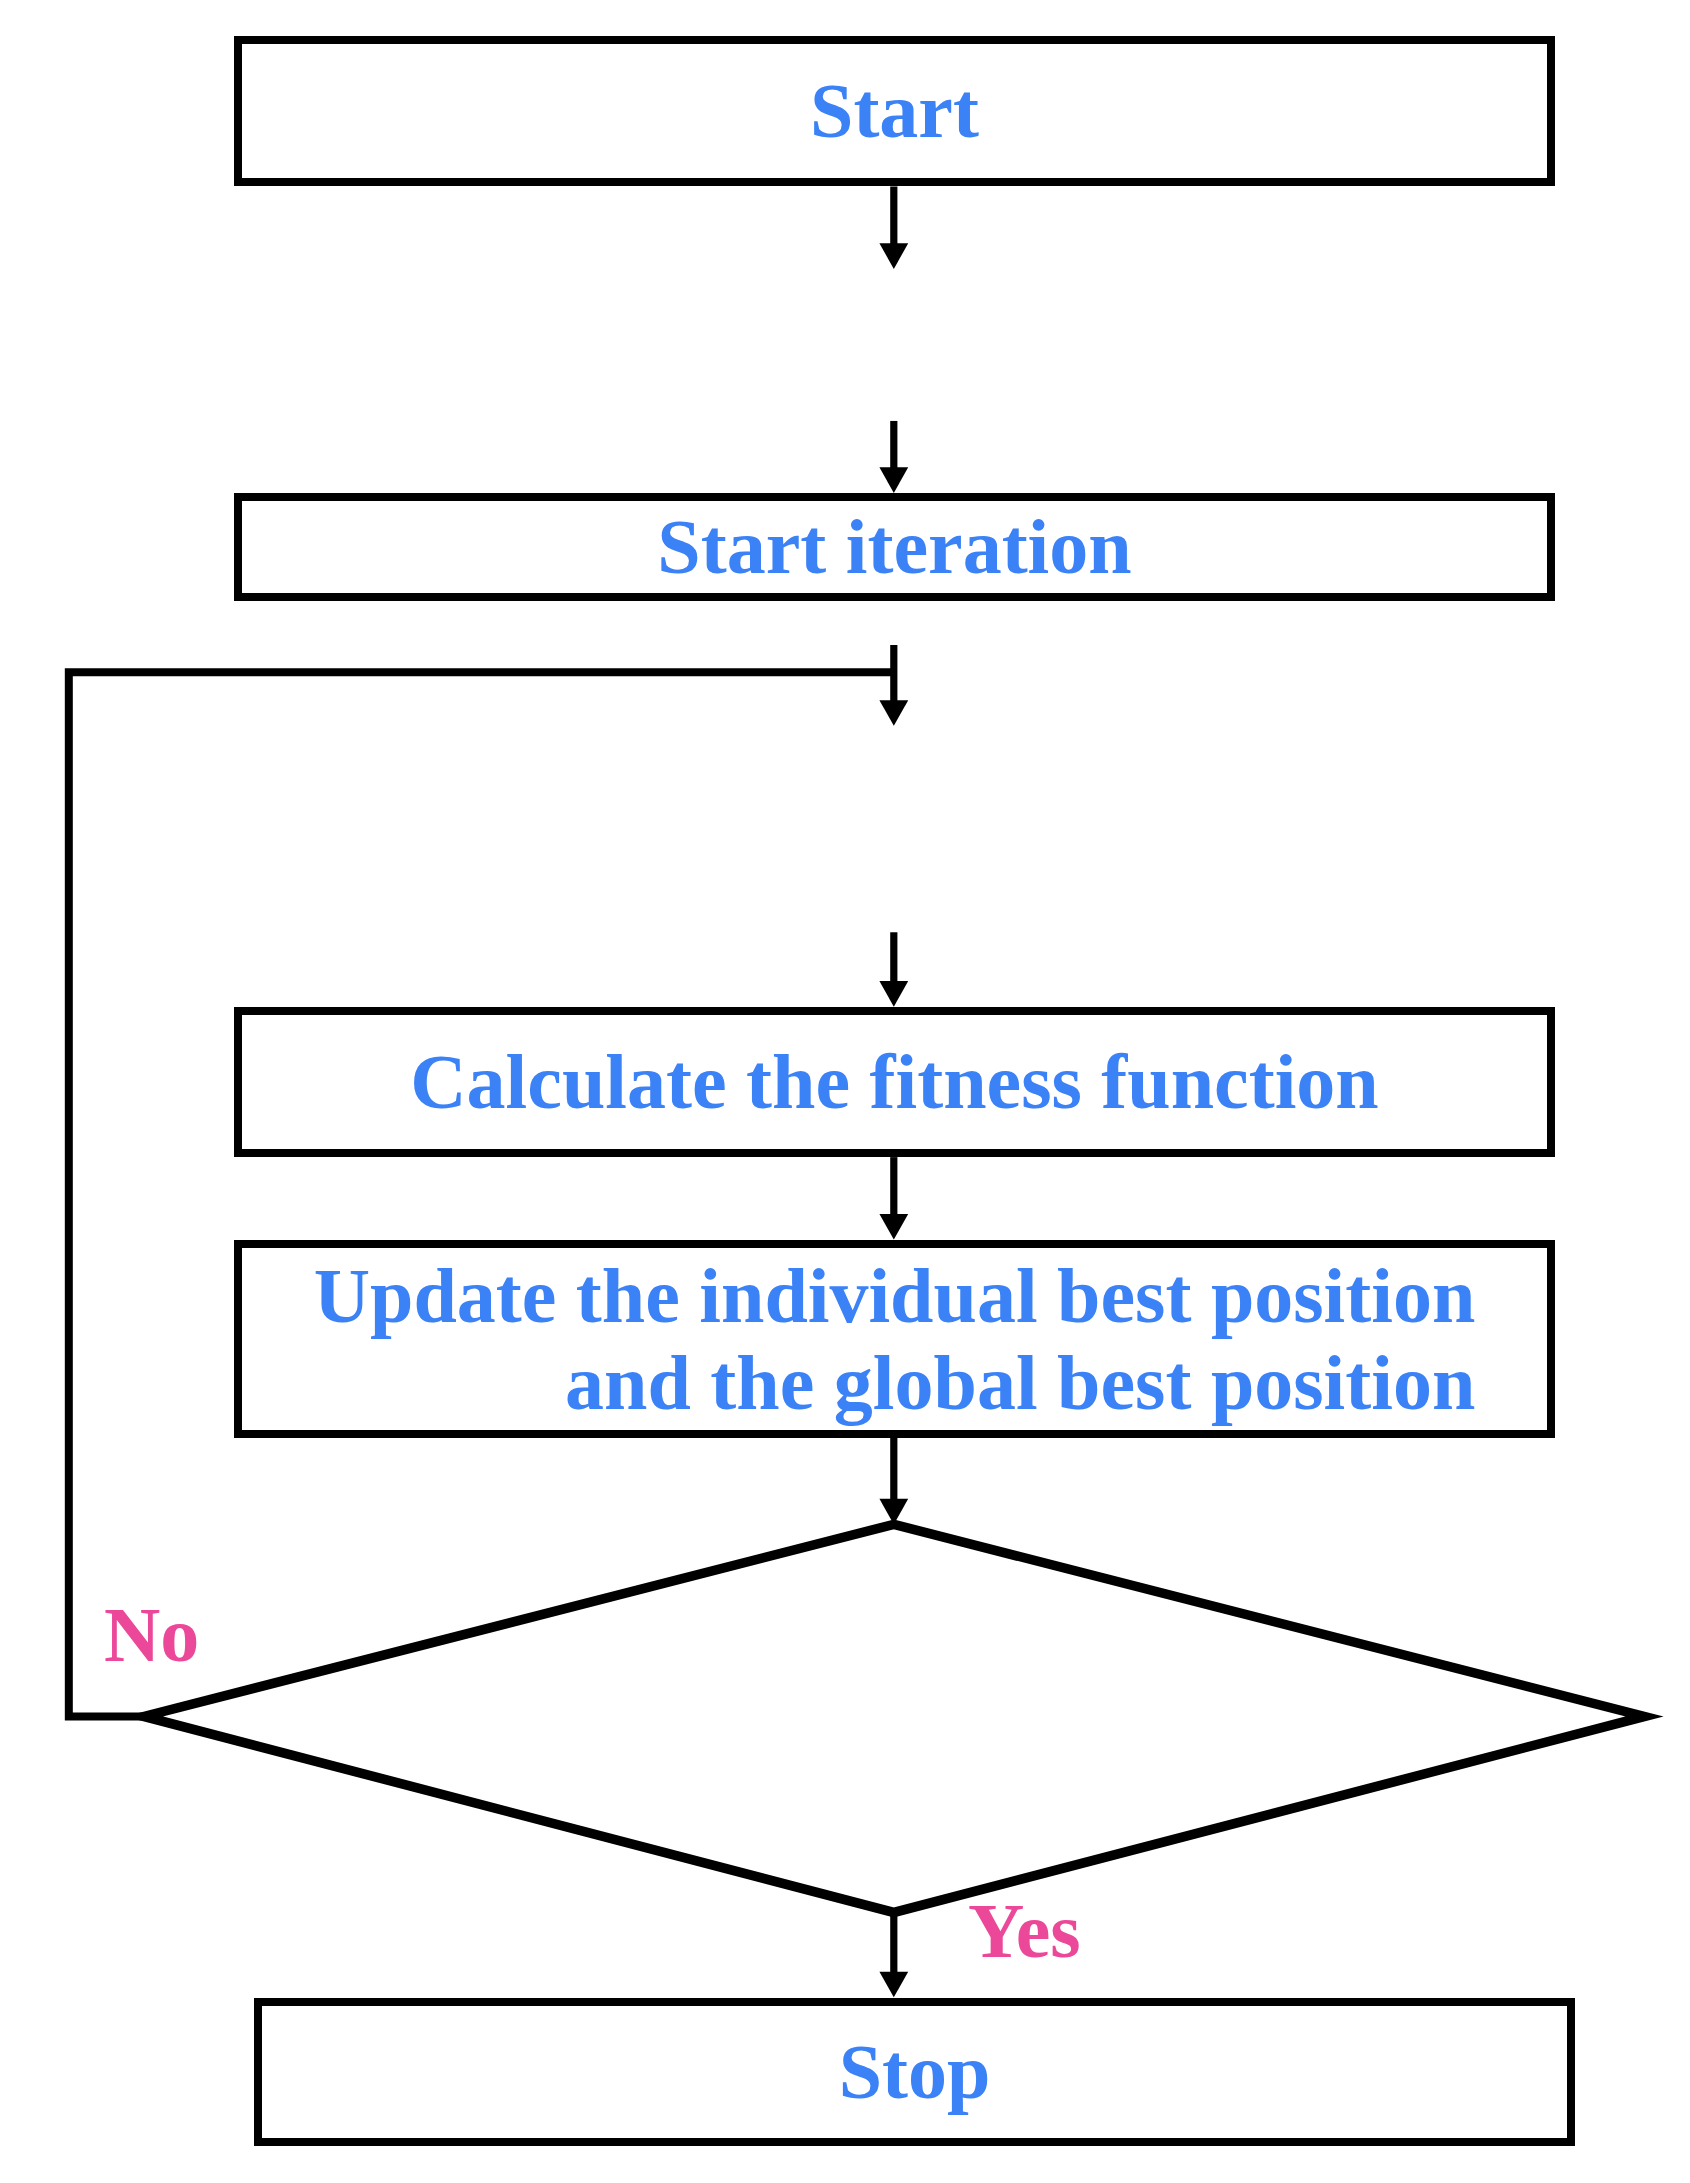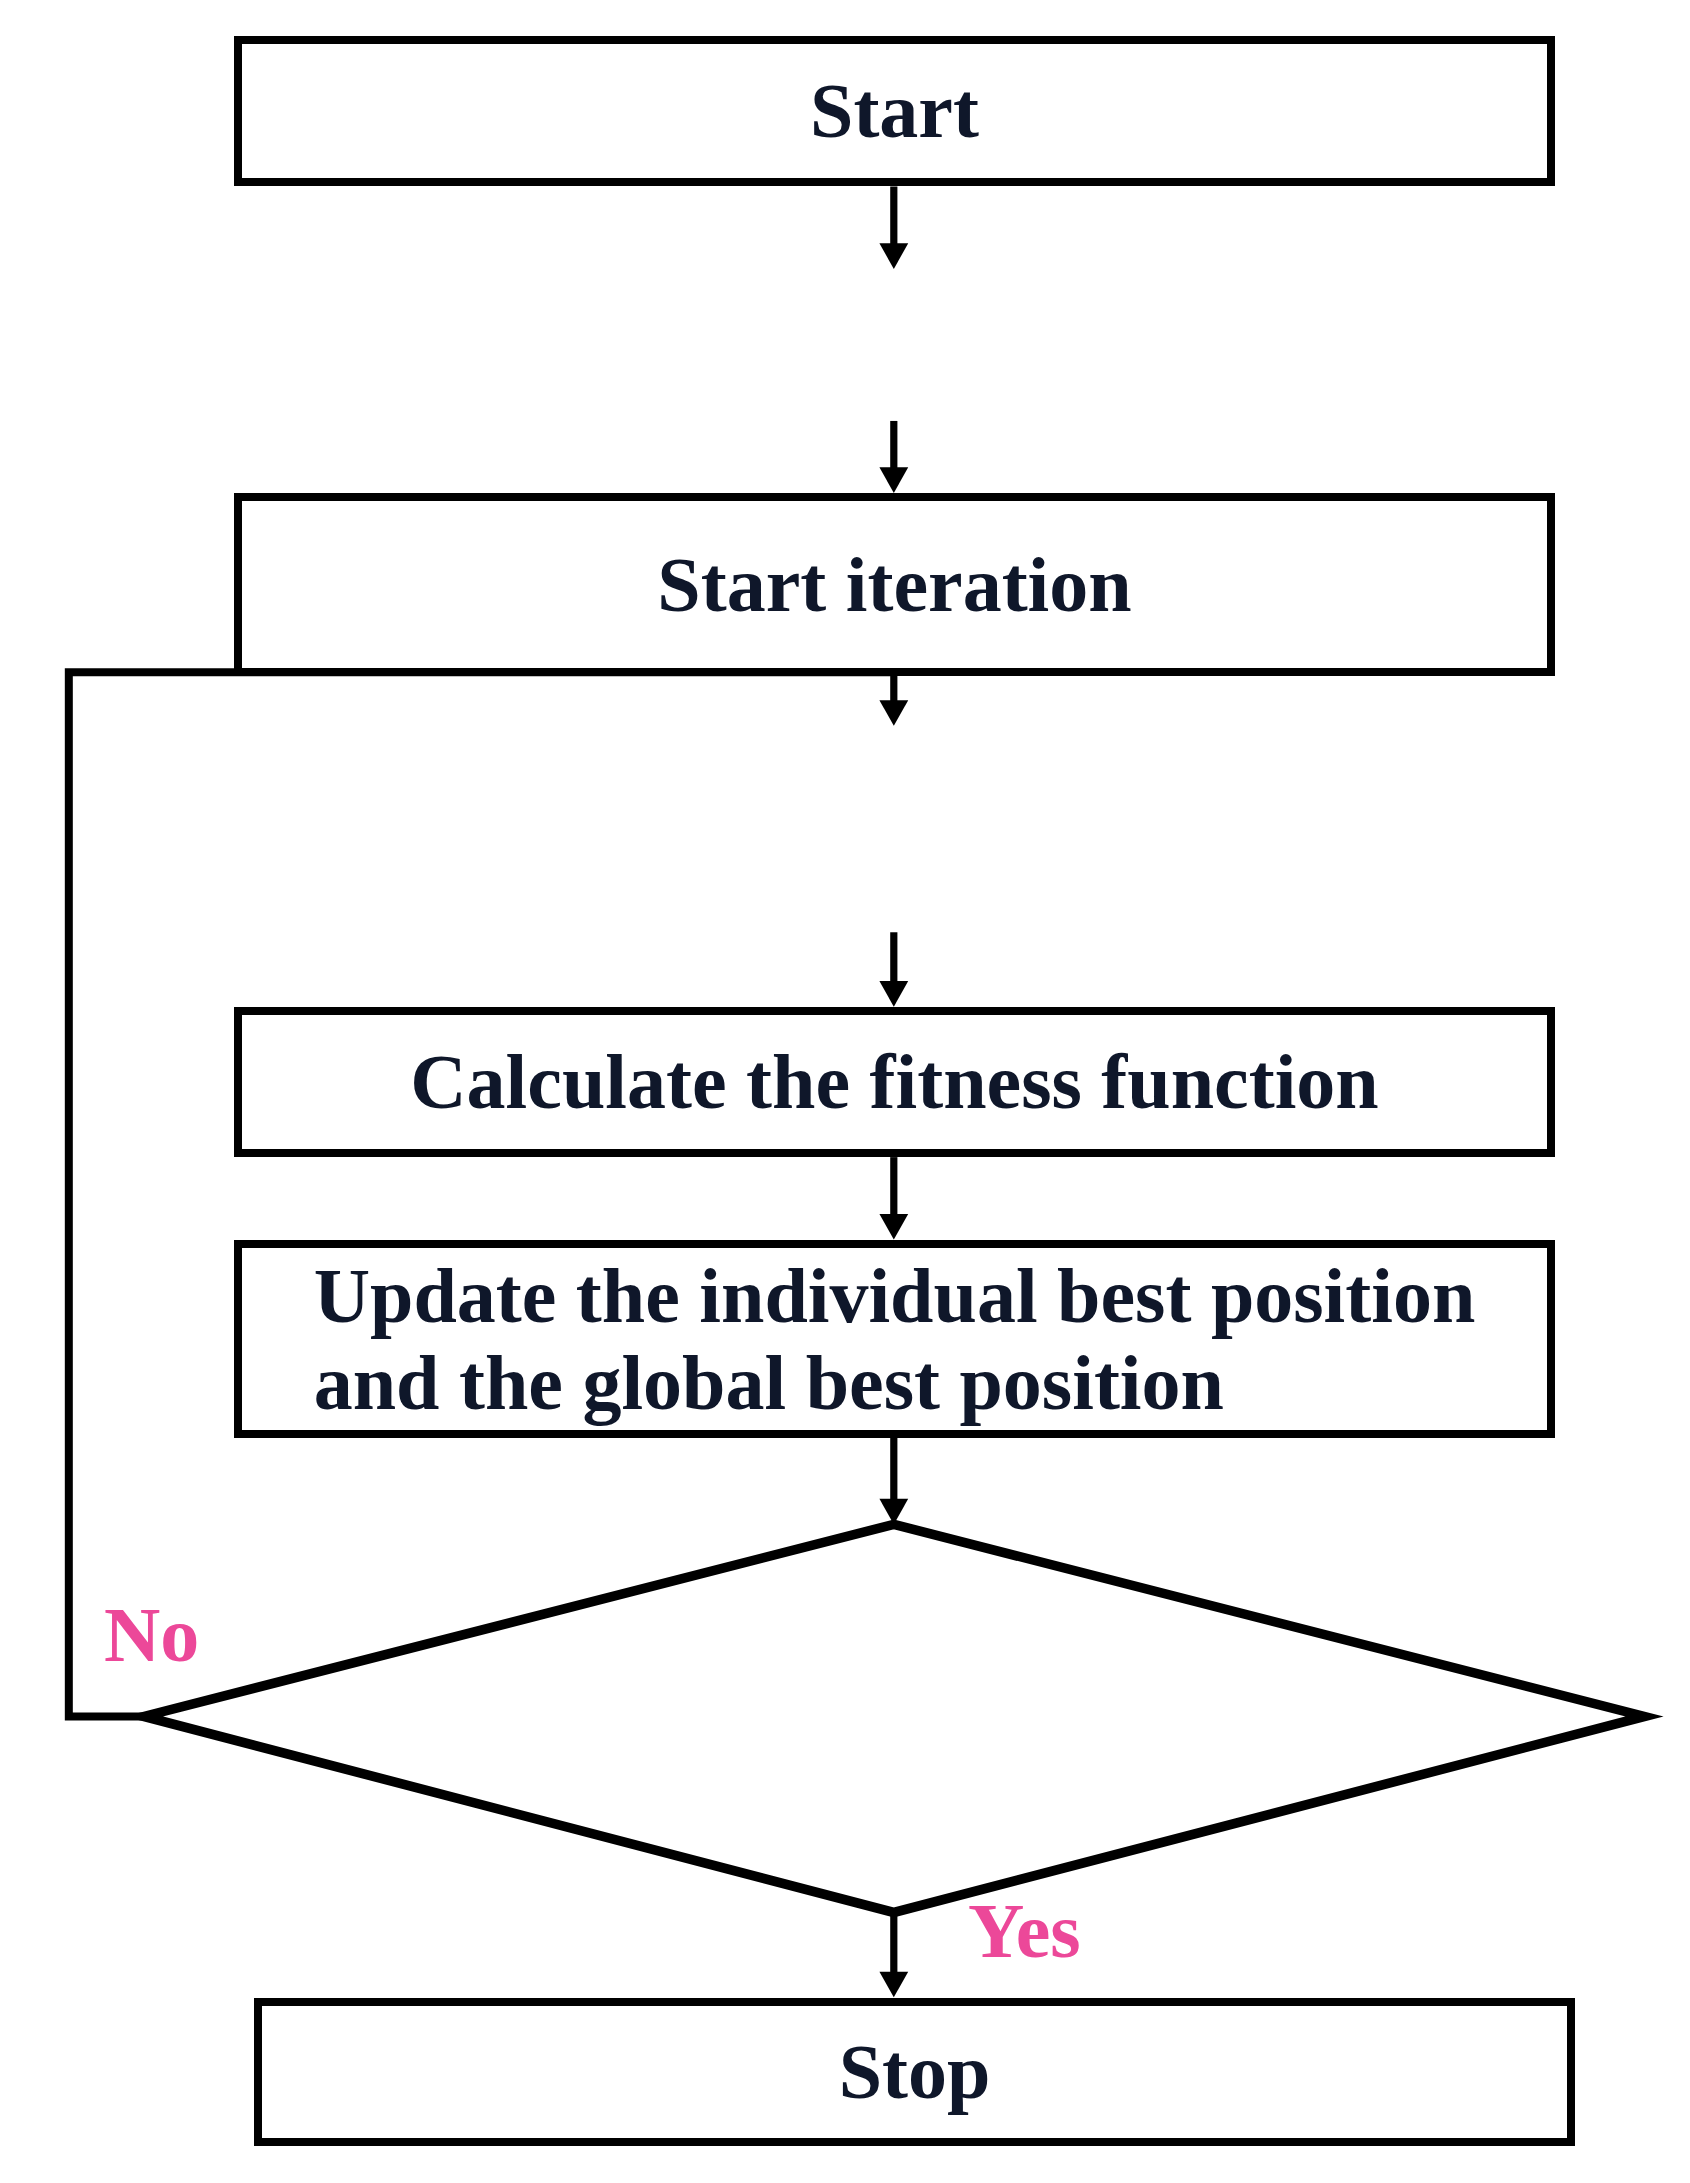--- a/index.html
+++ b/index.html
@@ -24,22 +24,22 @@
     box-sizing: border-box;
     background: #ffffff;
     display: flex;
     align-items: center;
     justify-content: center;
   }
   .node-label {
     font-weight: bold;
     font-size: 78px;
     line-height: 1.12;
-    color: #0f172a;
-    text-align: left;
+    color: #3b82f6;
+    text-align: right;
     white-space: pre-line;
   }
   .diamond-label-wrap {
     position: absolute;
     left: 494px;
     top: 1618px;
     width: 800px;
     height: 200px;
     display: flex;
     align-items: center;
@@ -101,21 +101,21 @@
       <line x1="1117" y1="2390" x2="1117" y2="2466" stroke="#000000" stroke-width="9"></line>
       <polygon points="1099,2464 1135,2464 1117,2496" fill="#000000"></polygon>
     </g>
   </svg>
 
   <div class="box" style="top:36px;height:150px;">
     <span class="node-label">Start</span>
   </div>
 
 
-  <div class="box" style="top:493px;height:183px;">
+  <div class="box" style="top:493px;height:108px;">
     <span class="node-label">Start iteration</span>
   </div>
 
 
   <div class="box" style="top:1007px;height:150px;">
     <span class="node-label">Calculate the fitness function</span>
   </div>
 
   <div class="box" style="top:1240px;height:198px;">
     <span class="node-label">Update the individual best position

